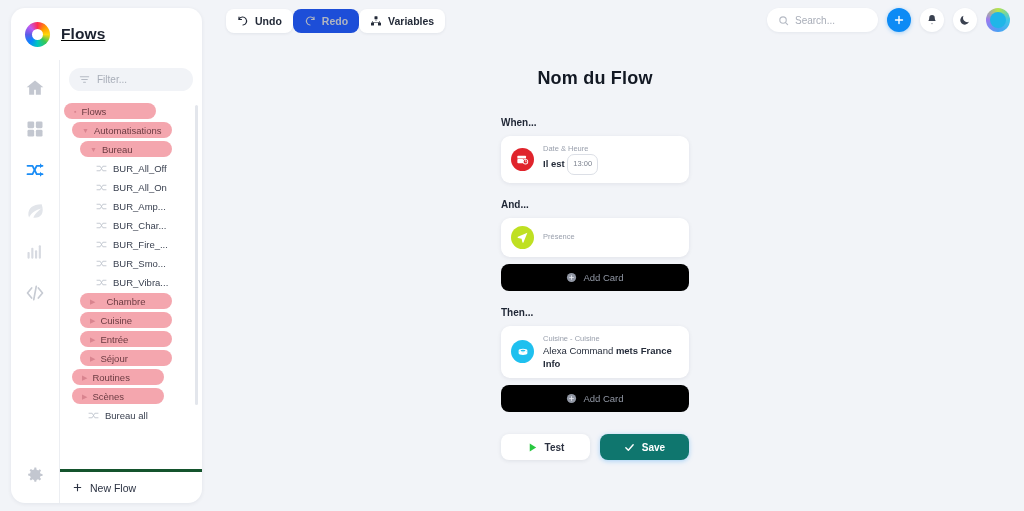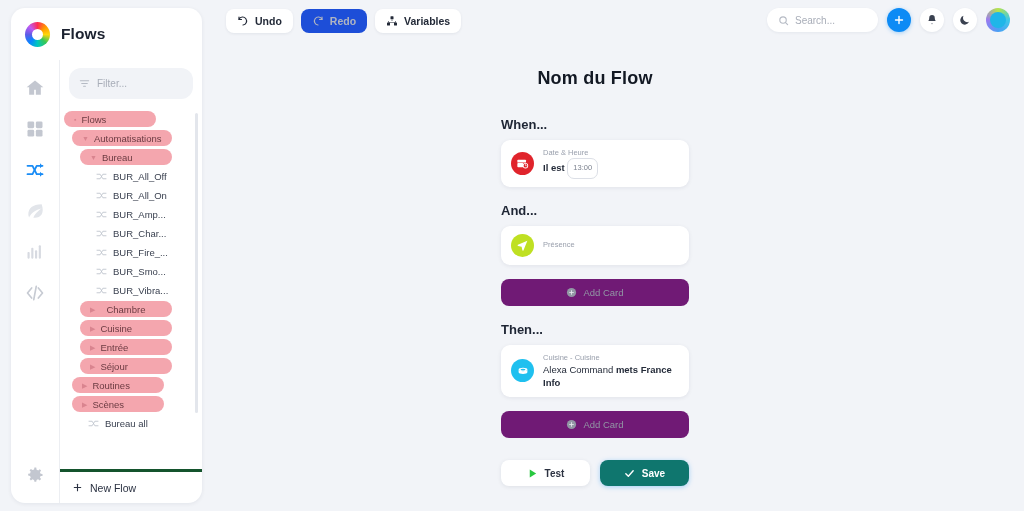--- a/index.html
+++ b/index.html
@@ -12,20 +12,21 @@
   #app { position: relative; width: 1024px; height: 511px; background: #f2f4f8; }
 
   
   .sidebar {
     position: absolute; left: 11px; top: 8px;
     width: 191px; height: 495px;
     background: #ffffff;
     border-radius: 14px;
     box-shadow: 0 1px 4px rgba(20,30,60,.07);
     overflow: hidden;
+    text-decoration: underline;
   }
   .sb-header {
     height: 52px; display: flex; align-items: center; gap: 11px;
     padding-left: 14px;
   }
   .logo-ring {
     width: 25px; height: 25px; border-radius: 50%;
     background: conic-gradient(#ff2d55, #ff9500, #ffd60a, #34c759, #00c7be, #0a84ff, #5e5ce6, #bf5af2, #ff2d55);
     display: flex; align-items: center; justify-content: center;
     flex: 0 0 auto;
@@ -46,21 +47,21 @@
   .rail-icon { width: 20px; height: 20px; display: block; cursor: pointer; }
   .rail-gear { position: absolute; bottom: 18px; left: 50%; transform: translateX(-50%); }
 
   
   .tree-col {
     flex: 1; position: relative; border-left: 1px solid #eceef2;
     display: flex; flex-direction: column;
   }
   .filter-wrap { padding: 8px 9px 6px 9px; }
   .filter-box {
-    height: 31px; background: #f1f3f7; border-radius: 12px;
+    height: 23px; background: #f1f3f7; border-radius: 12px;
     display: flex; align-items: center; gap: 7px; padding: 0 10px;
   }
   .filter-txt { font-size: 10px; color: #a8adb8; }
 
   .tree-scroll {
     flex: 1; overflow: hidden; position: relative;
     padding: 3px 0 0 0;
   }
   .tree-inner { padding-bottom: 6px; }
 
@@ -84,21 +85,21 @@
   }
 
   .newflow {
     height: 34px; border-top: 3px solid #14532d;
     display: flex; align-items: center; gap: 7px; padding-left: 12px;
     font-size: 10.5px; color: #2b3242; cursor: pointer;
   }
 
   
   .topbar { position: absolute; left: 212px; top: 0; right: 0; height: 44px; }
-  .tb-left { position: absolute; left: 14px; top: 9px; display: flex; gap: 8px; }
+  .tb-left { position: absolute; left: 14px; top: 9px; display: flex; }
   .tb-btn {
     height: 24px; background: #fff; border-radius: 8px;
     display: flex; align-items: center; gap: 6px; padding: 0 11px;
     font-size: 10.5px; color: #232a38; font-weight: bold;
     box-shadow: 0 1px 3px rgba(20,30,60,.07); cursor: pointer;
   }
   .tb-btn.disabled { background: #1d4ed8; color: #b0b5c0; box-shadow: none; }
 
   .tb-right { position: absolute; right: 14px; top: 8px; display: flex; align-items: center; gap: 9px; }
   .search-box {
@@ -119,21 +120,21 @@
     display: flex; align-items: center; justify-content: center;
   }
   .avatar-btn::after { content:""; width: 16px; height: 16px; border-radius: 50%; background: #1fb6e8; }
 
   
   .editor { position: absolute; left: 501px; top: 68px; width: 188px; }
   .flow-title {
     font-size: 18px; font-weight: bold; color: #131924;
     text-align: center; letter-spacing: .2px; margin-bottom: 28px;
   }
-  .sec-label { font-size: 13px; font-weight: bold; color: #1e2534; margin-bottom: 8px; }
+  .sec-label { font-size: 10px; font-weight: bold; color: #1e2534; margin-bottom: 8px; }
   .sec { margin-bottom: 16px; }
 
   .card {
     background: #fff; border-radius: 9px; padding: 8px 10px;
     display: flex; align-items: center; gap: 9px;
     box-shadow: 0 1px 4px rgba(20,30,60,.08); cursor: pointer; min-height: 38px;
   }
   .card-icon {
     width: 23px; height: 23px; border-radius: 50%; flex: 0 0 auto;
     display: flex; align-items: center; justify-content: center;
@@ -149,21 +150,21 @@
   .avatar-mini {
     display: inline-block; width: 9px; height: 9px; border-radius: 50%;
     background: conic-gradient(#ff2d55, #ff9500, #ffd60a, #34c759, #0a84ff, #bf5af2, #ff2d55);
     vertical-align: -1px; margin-right: 2px; position: relative;
   }
   .avatar-mini::after {
     content: ""; position: absolute; inset: 3px; border-radius: 50%; background: #fff;
   }
 
   .add-card {
-    height: 27px; margin-top: 14px; background: #701a75; border-radius: 8px;
+    height: 27px; margin-top: 7px; background: #000000; border-radius: 8px;
     display: flex; align-items: center; justify-content: center; gap: 6px;
     font-size: 9.5px; color: #9298a5; cursor: pointer;
   }
 
   .actions { display: flex; gap: 10px; margin-top: 22px; }
   .btn {
     flex: 1; height: 26px; border-radius: 8px;
     display: flex; align-items: center; justify-content: center; gap: 7px;
     font-size: 10px; font-weight: bold; cursor: pointer;
   }

